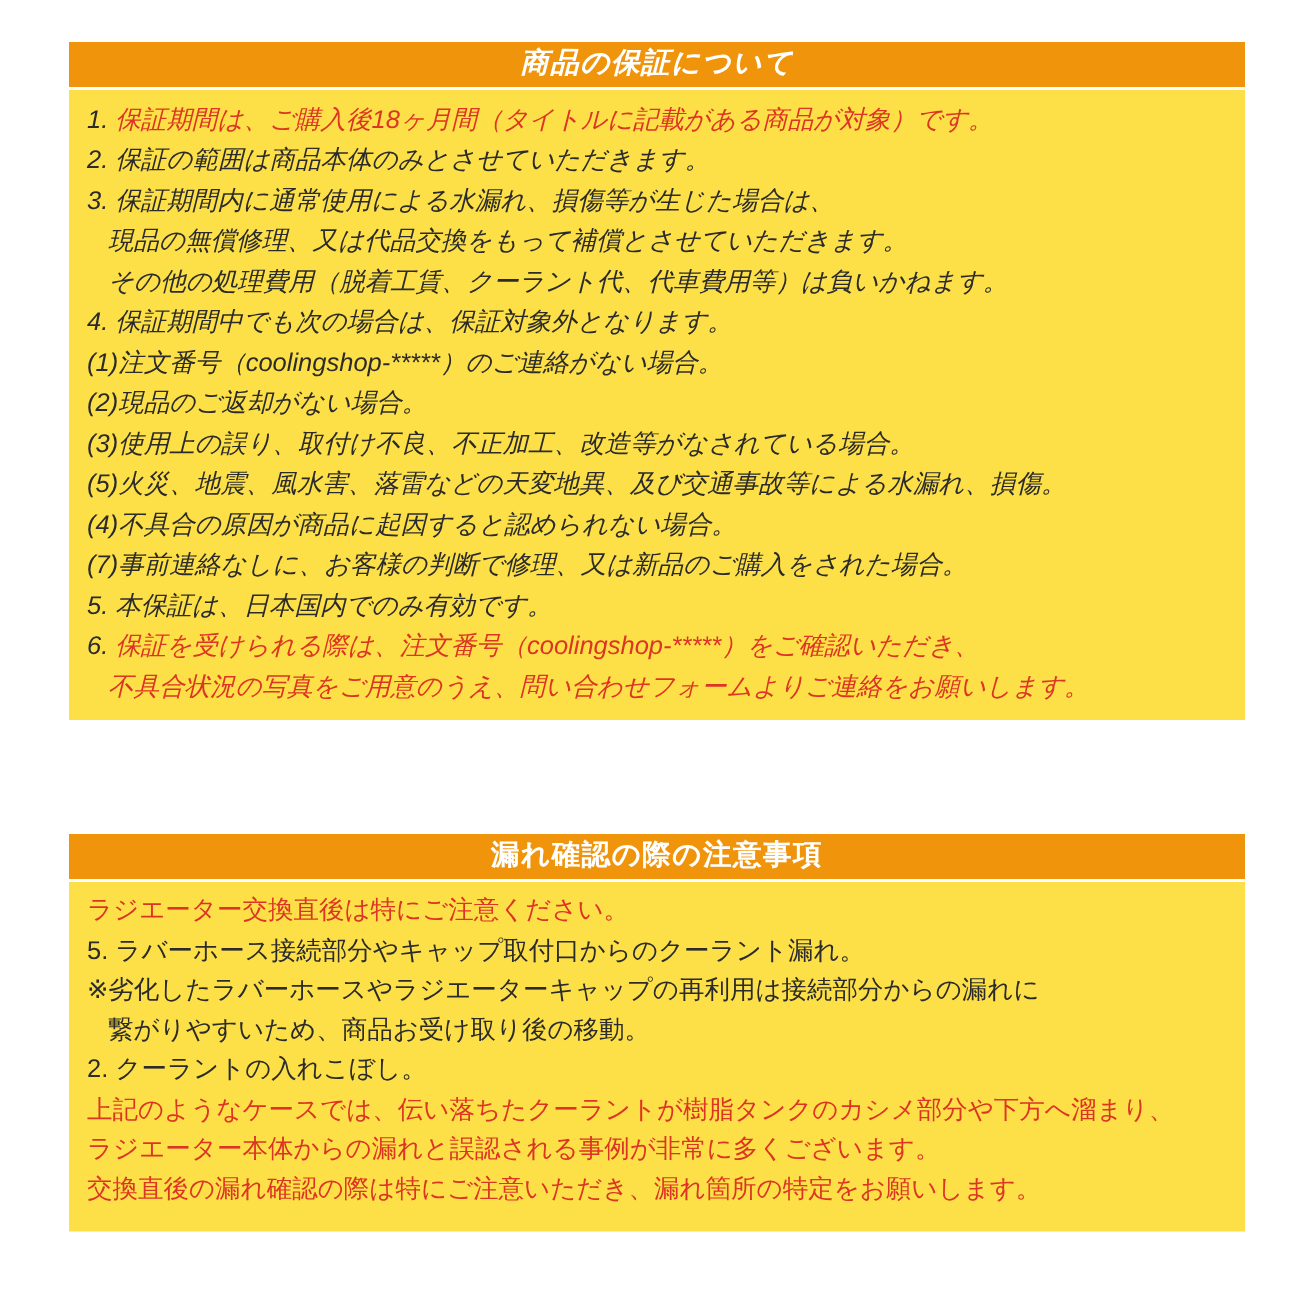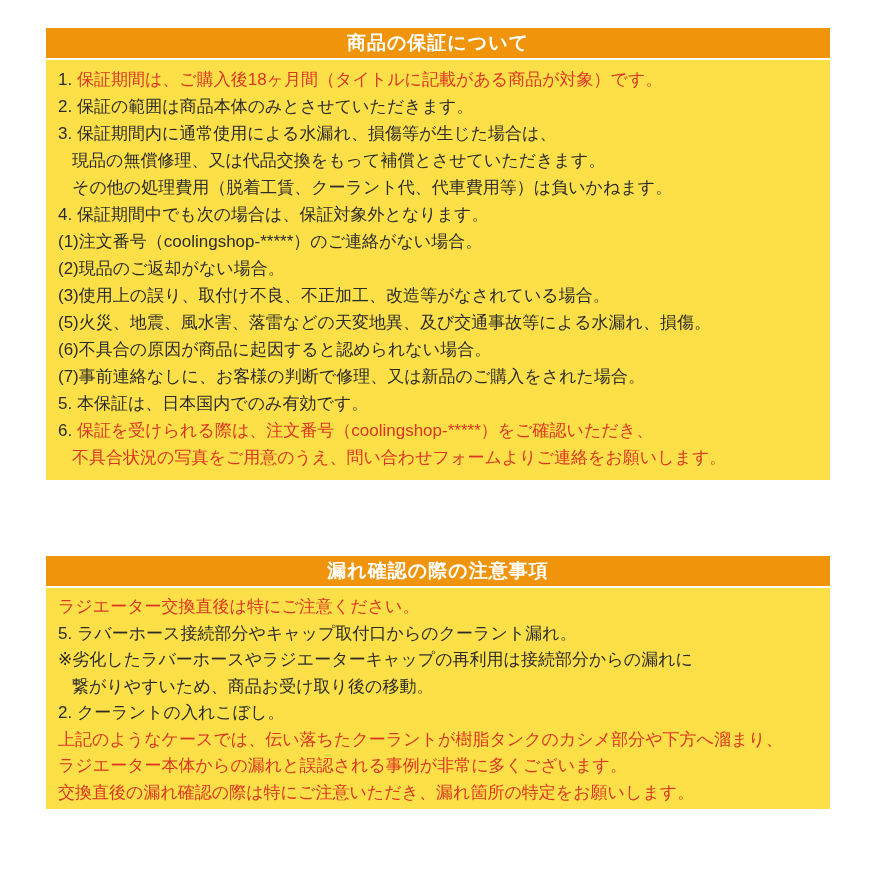--- a/index.html
+++ b/index.html
@@ -40,44 +40,44 @@
   .line {
     line-height: 27px;
     white-space: nowrap;
   }
   .line.indent {
     padding-left: 14px;
   }
   .red {
     color: #DC3524;
   }
-  #section-warranty { top: 28px; }
+  #section-warranty { top: 28px; font-style: italic; }
   #section-leak { top: 556px; border-radius: 26px; }
-  #section-leak .box-body { padding-bottom: 3px; }
+  #section-leak .box-body { padding-bottom: 15px; }
   #section-leak .line { line-height: 26.5px; }
 </style>
 </head>
 <body>
 
 <div class="page">
 
   <div class="notice-box" id="section-warranty">
     <div class="box-header">商品の保証について</div>
     <div class="box-body">
         <div class="line"><span>1. </span><span class="red">保証期間は、ご購入後18ヶ月間（タイトルに記載がある商品が対象）です。</span></div>
         <div class="line"><span>2. 保証の範囲は商品本体のみとさせていただきます。</span></div>
         <div class="line"><span>3. 保証期間内に通常使用による水漏れ、損傷等が生じた場合は、</span></div>
         <div class="line indent"><span>現品の無償修理、又は代品交換をもって補償とさせていただきます。</span></div>
         <div class="line indent"><span>その他の処理費用（脱着工賃、クーラント代、代車費用等）は負いかねます。</span></div>
         <div class="line"><span>4. 保証期間中でも次の場合は、保証対象外となります。</span></div>
         <div class="line"><span>(1)注文番号（coolingshop-*****）のご連絡がない場合。</span></div>
         <div class="line"><span>(2)現品のご返却がない場合。</span></div>
         <div class="line"><span>(3)使用上の誤り、取付け不良、不正加工、改造等がなされている場合。</span></div>
         <div class="line"><span>(5)火災、地震、風水害、落雷などの天変地異、及び交通事故等による水漏れ、損傷。</span></div>
-        <div class="line"><span>(6)不具合の原因が商品に起因すると認められない場合。</span></div>
+        <div class="line"><span>(4)不具合の原因が商品に起因すると認められない場合。</span></div>
         <div class="line"><span>(7)事前連絡なしに、お客様の判断で修理、又は新品のご購入をされた場合。</span></div>
         <div class="line"><span>5. 本保証は、日本国内でのみ有効です。</span></div>
         <div class="line"><span>6. </span><span class="red">保証を受けられる際は、注文番号（coolingshop-*****）をご確認いただき、</span></div>
         <div class="line indent"><span class="red">不具合状況の写真をご用意のうえ、問い合わせフォームよりご連絡をお願いします。</span></div>
       </div>
   </div>
 
   <div class="notice-box" id="section-leak">
     <div class="box-header">漏れ確認の際の注意事項</div>
     <div class="box-body">

